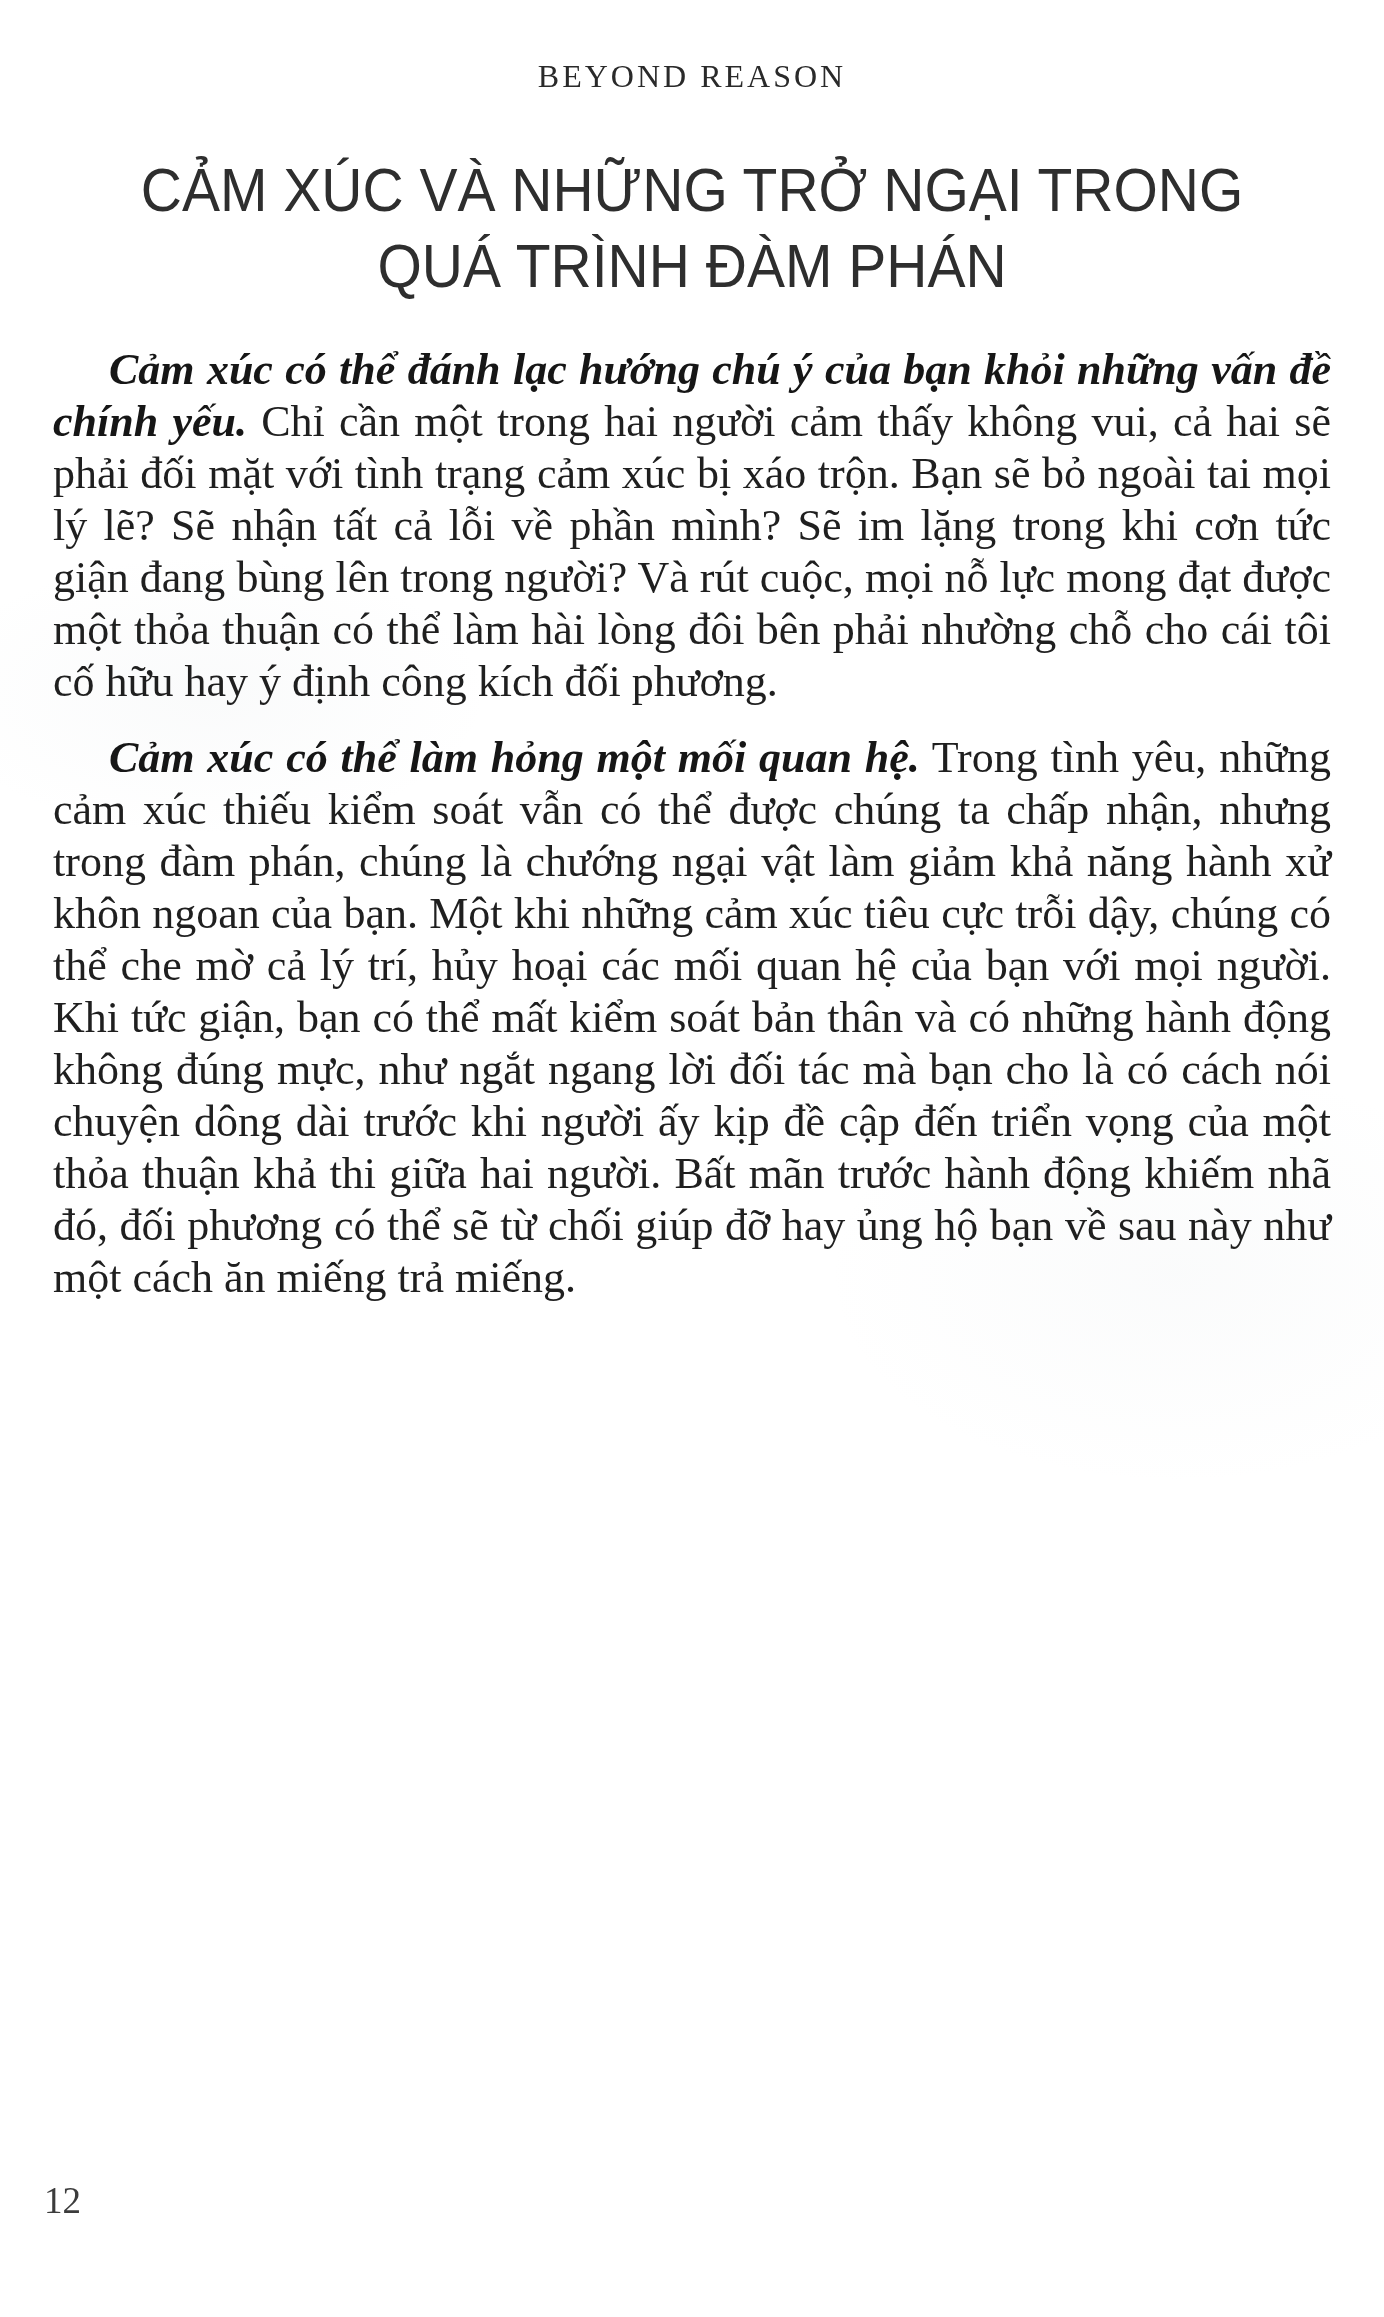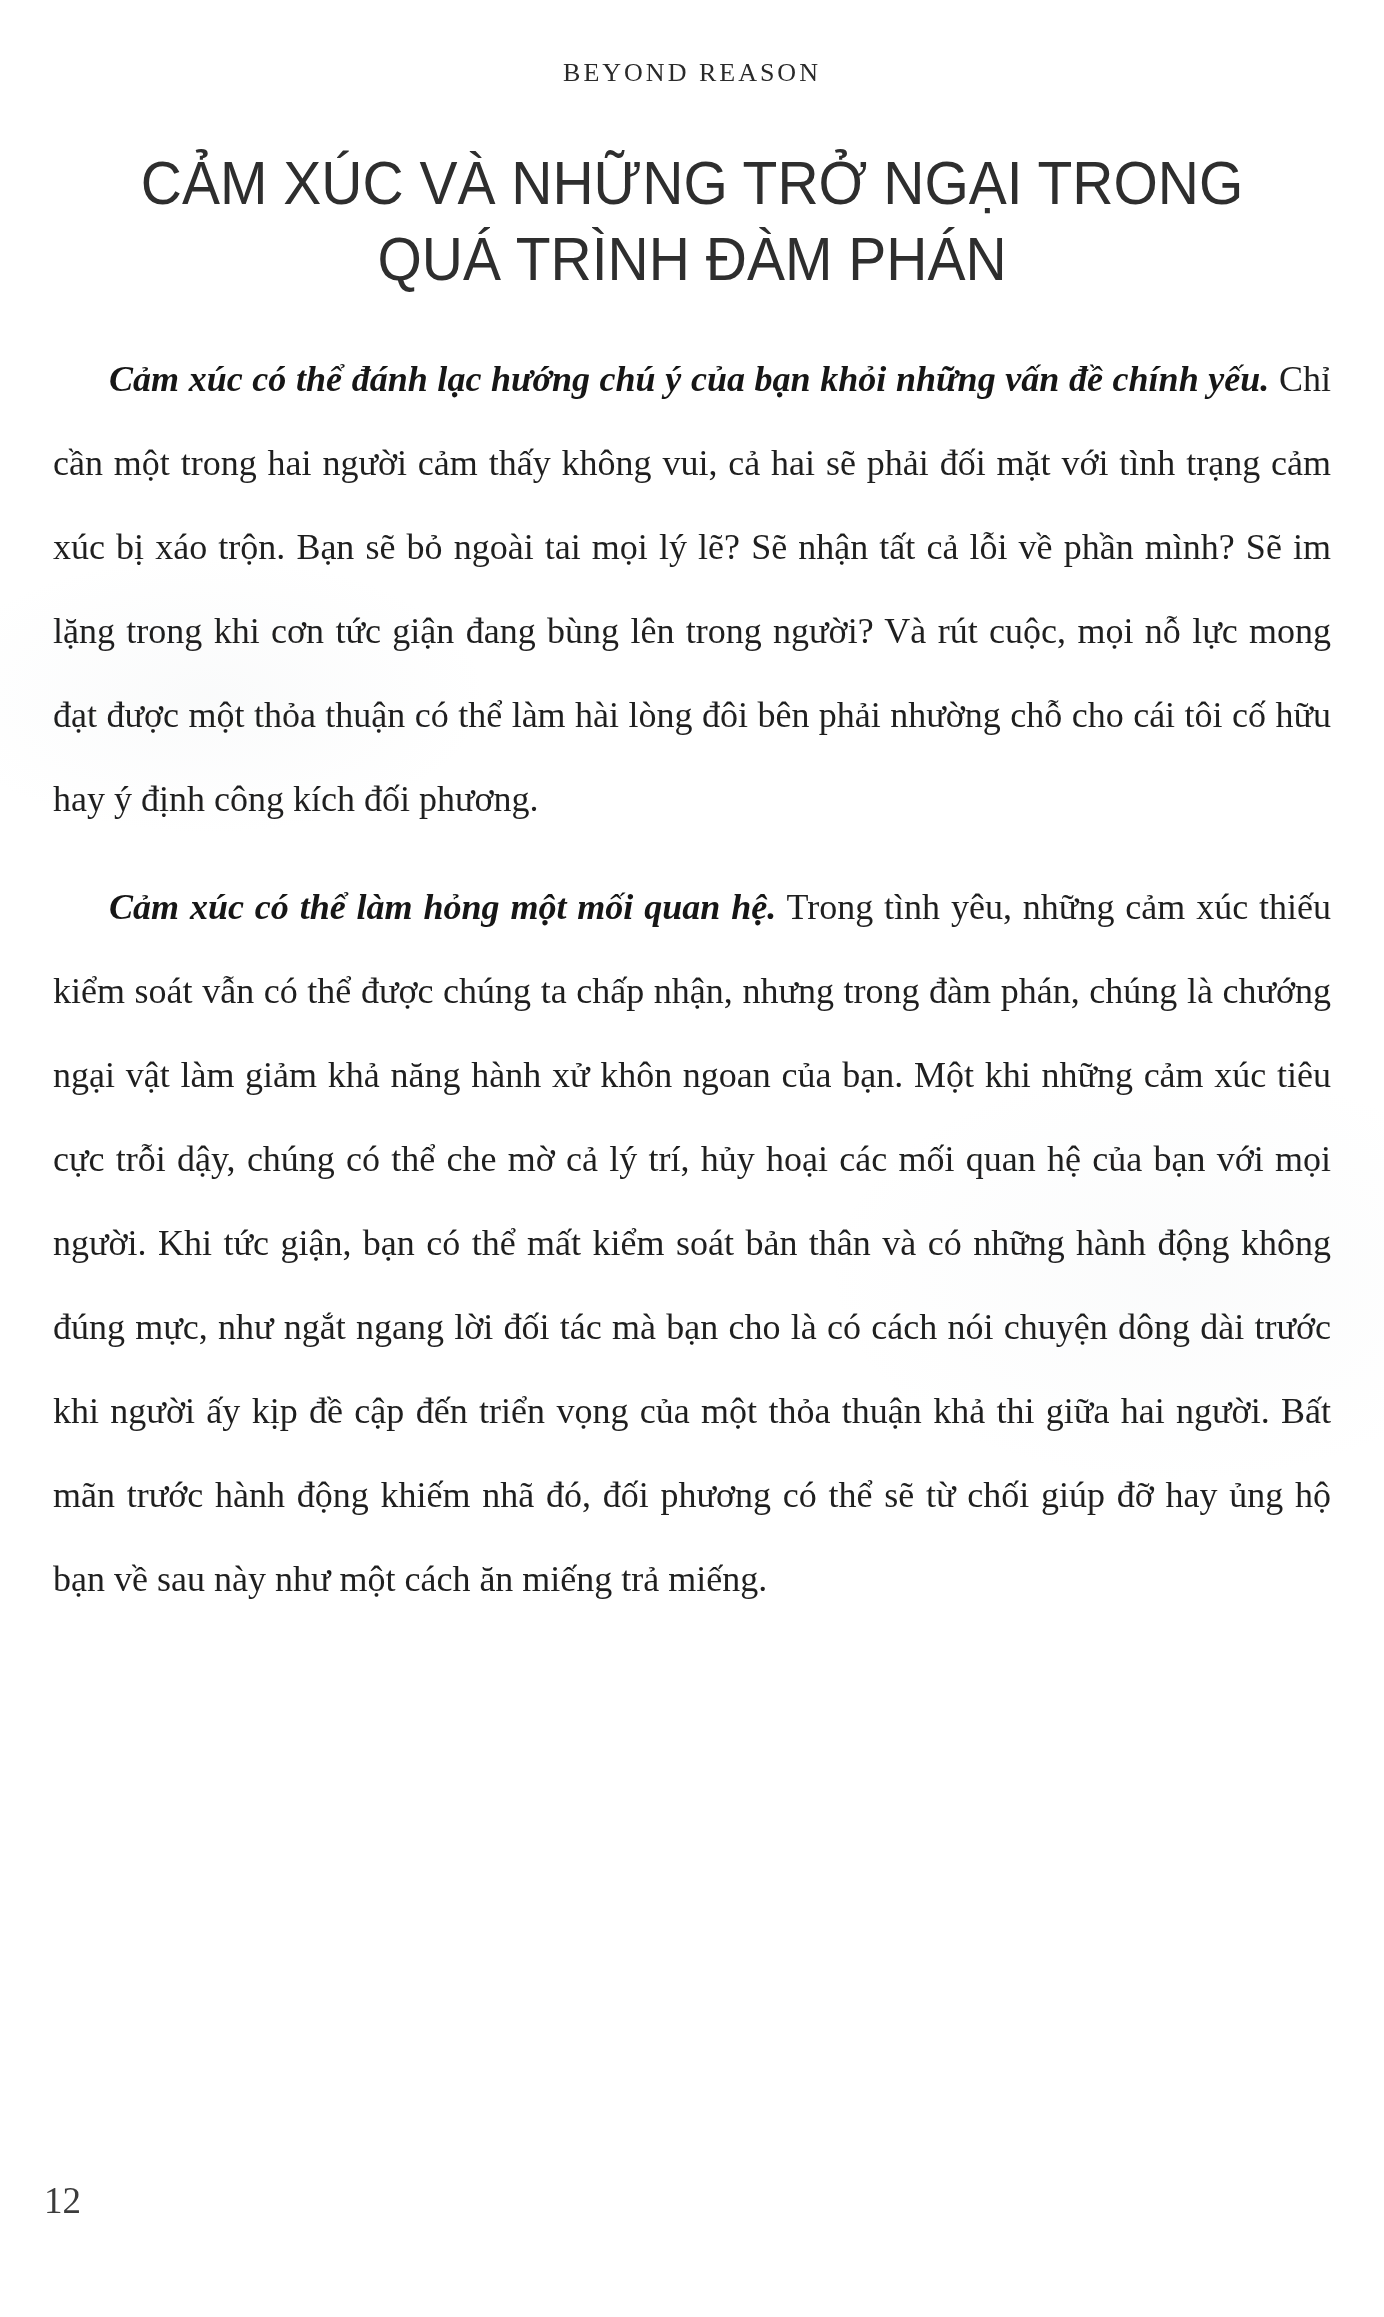--- a/index.html
+++ b/index.html
@@ -19,21 +19,21 @@
       radial-gradient(ellipse 400px 200px at 15% 30%, rgba(190,200,205,0.08), transparent 70%),
       radial-gradient(ellipse 500px 300px at 85% 55%, rgba(190,200,205,0.07), transparent 70%);
     color: #1d1d1d;
     overflow: hidden;
   }
 
   .running-header {
     margin-top: 58px;
     text-align: center;
     font-family: "Liberation Serif", serif;
-    font-size: 26px;
+    font-size: 32px;
     letter-spacing: 3px;
     color: #2a2a2a;
   }
 
   .chapter-title {
     margin-top: 58px;
     text-align: center;
     font-family: "Liberation Sans", sans-serif;
     font-weight: 400;
     font-size: 57px;
@@ -41,22 +41,22 @@
     letter-spacing: 0px;
     color: #2e2e2e;
     transform: scaleY(1.08);
     transform-origin: top center;
   }
 
   .text-block {
     width: 1278px;
     margin: 0 auto;
     margin-top: 52px;
-    font-size: 36px;
-    line-height: 84px;
+    font-size: 44px;
+    line-height: 52px;
     text-align: justify;
     color: #1f1f1f;
   }
 
   .body-para {
     text-indent: 56px;
     margin-bottom: 24px;
   }
 
   .body-para .lead {

